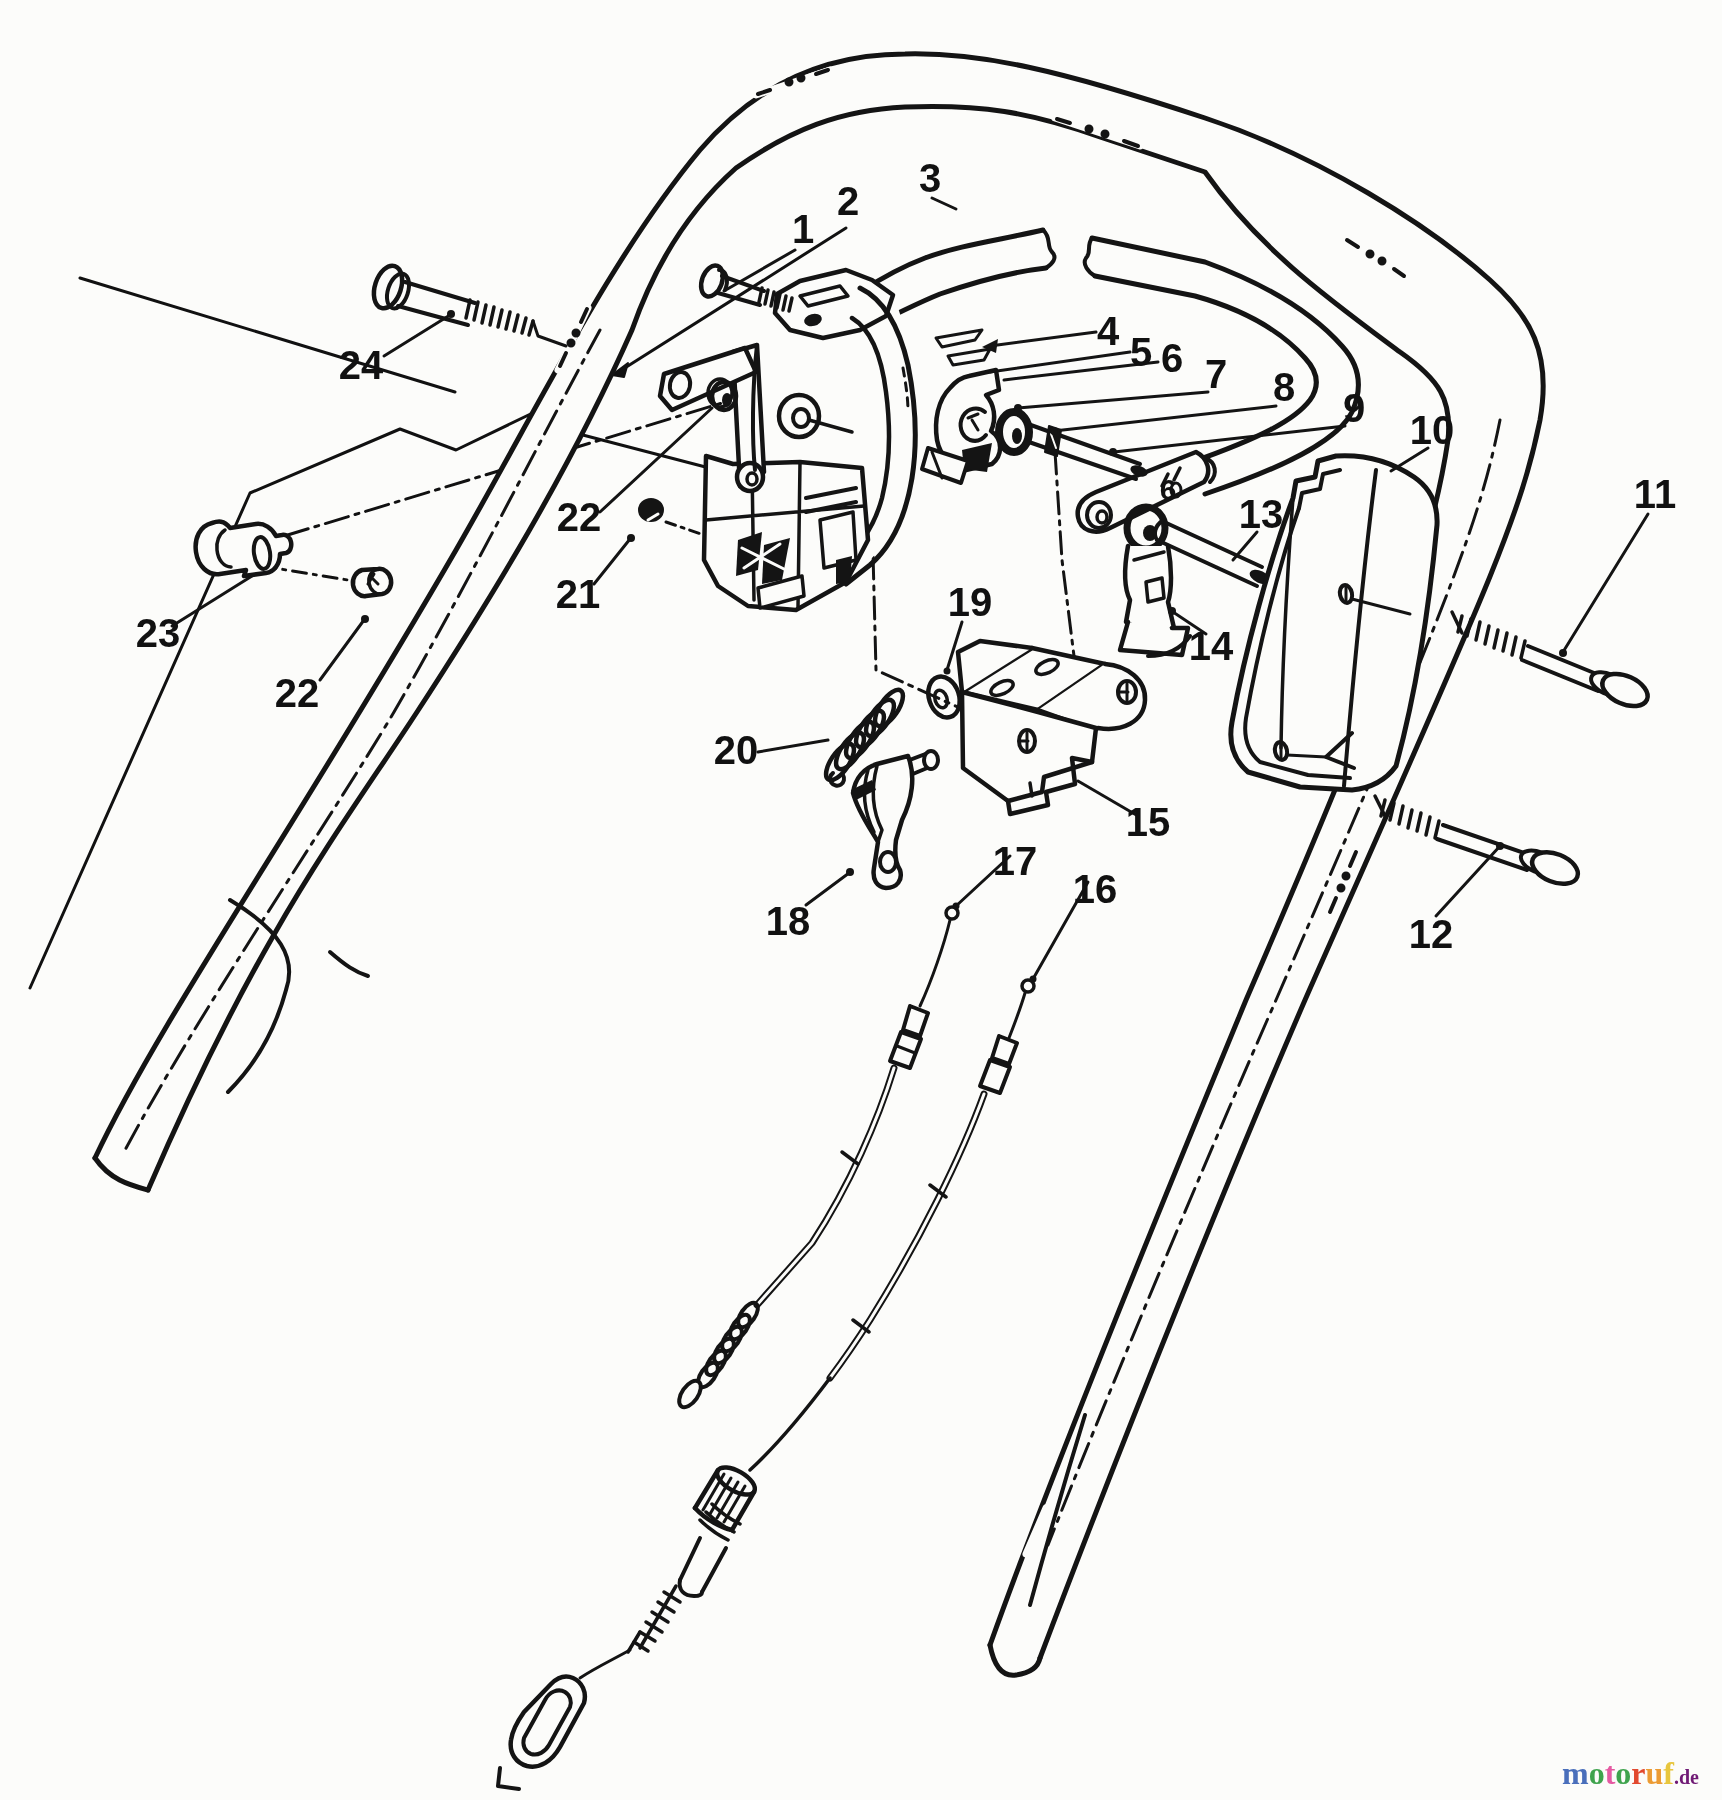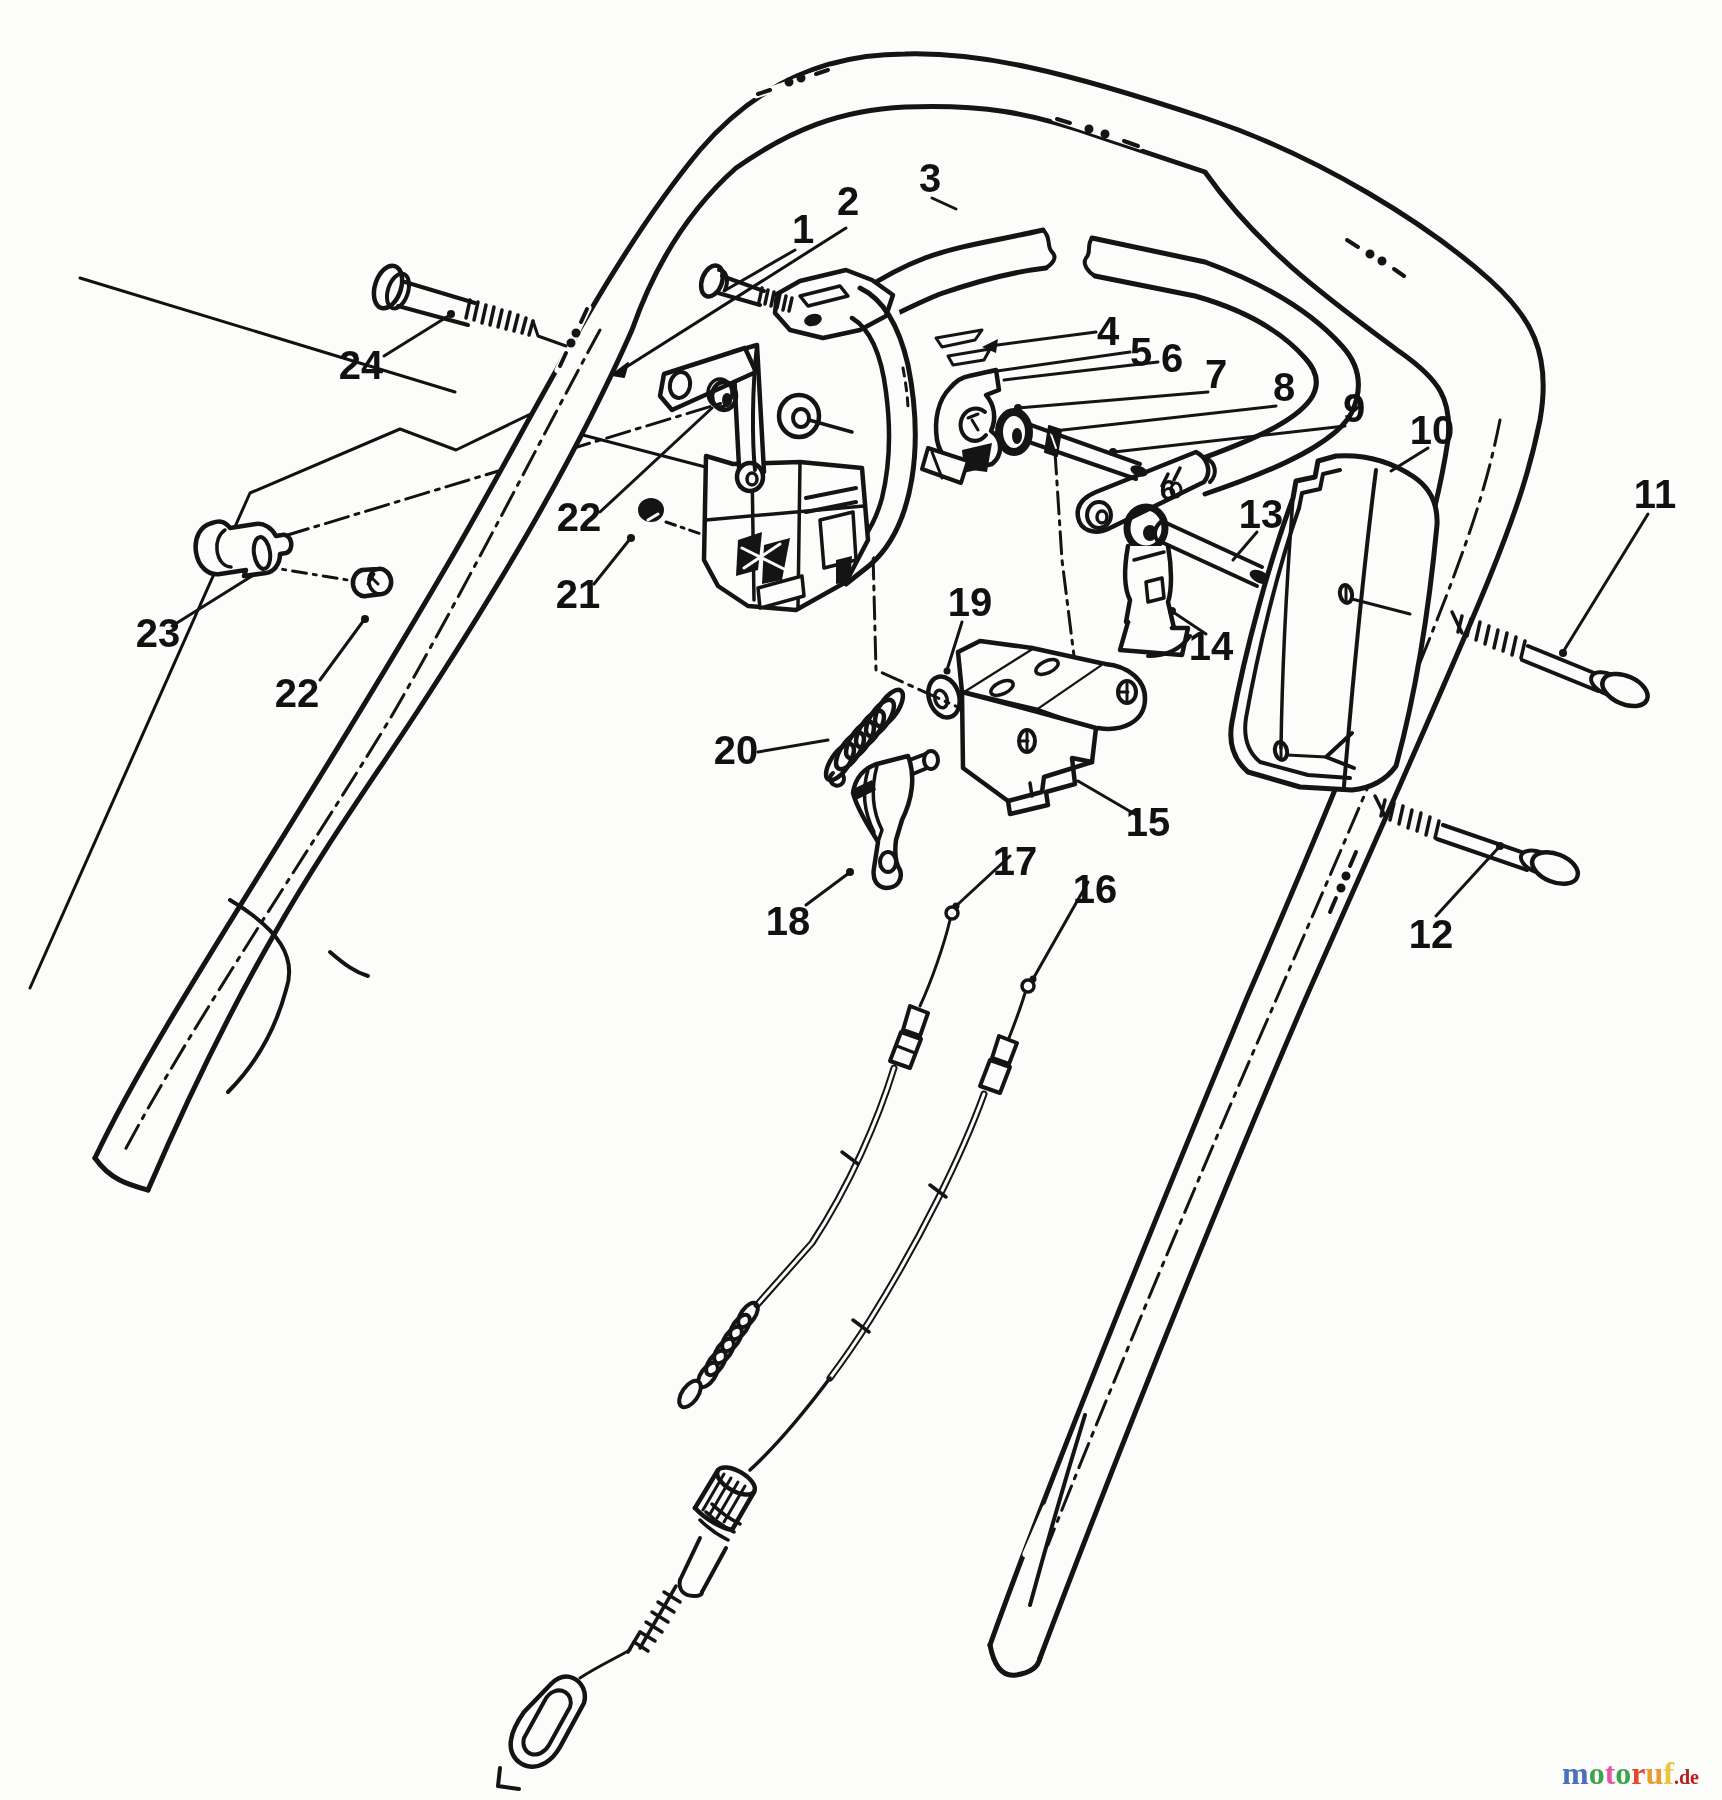--- a/index.html
+++ b/index.html
@@ -1,20 +1,20 @@
 <!DOCTYPE html>
 <html><head>
 <meta charset="utf-8">
 <style>
 html,body{margin:0;padding:0;background:#fcfcfa;}
 #page{position:relative;width:1722px;height:1800px;background:#fcfcfa;overflow:hidden;}
 svg{position:absolute;left:0;top:0;}
 text{font-family:"Liberation Sans",sans-serif;font-weight:bold;fill:#111;}
 #logo{position:absolute;left:1562px;top:1755px;font-family:"Liberation Serif",serif;font-weight:bold;font-size:32px;letter-spacing:0px;}
-#logo span.de{font-size:20px;color:#b91c1c;}
+#logo span.de{font-size:20px;color:#701a75;}
 </style>
 </head>
 <body>
 <div id="page">
 <svg width="1722" height="1800" viewBox="0 0 1722 1800" fill="none" stroke-linecap="round" stroke-linejoin="round">
 
 <path d="M30,988 L250,493 L400,429 L456,450 L566,397 L612,375" stroke="#111" stroke-width="3"></path>
 
 <path d="M846,228 L620,371" stroke="#111" stroke-width="3"></path>
 <path d="M612,375 l16,-12 -4,14 Z" fill="#111" stroke="#111" stroke-width="2"></path>

